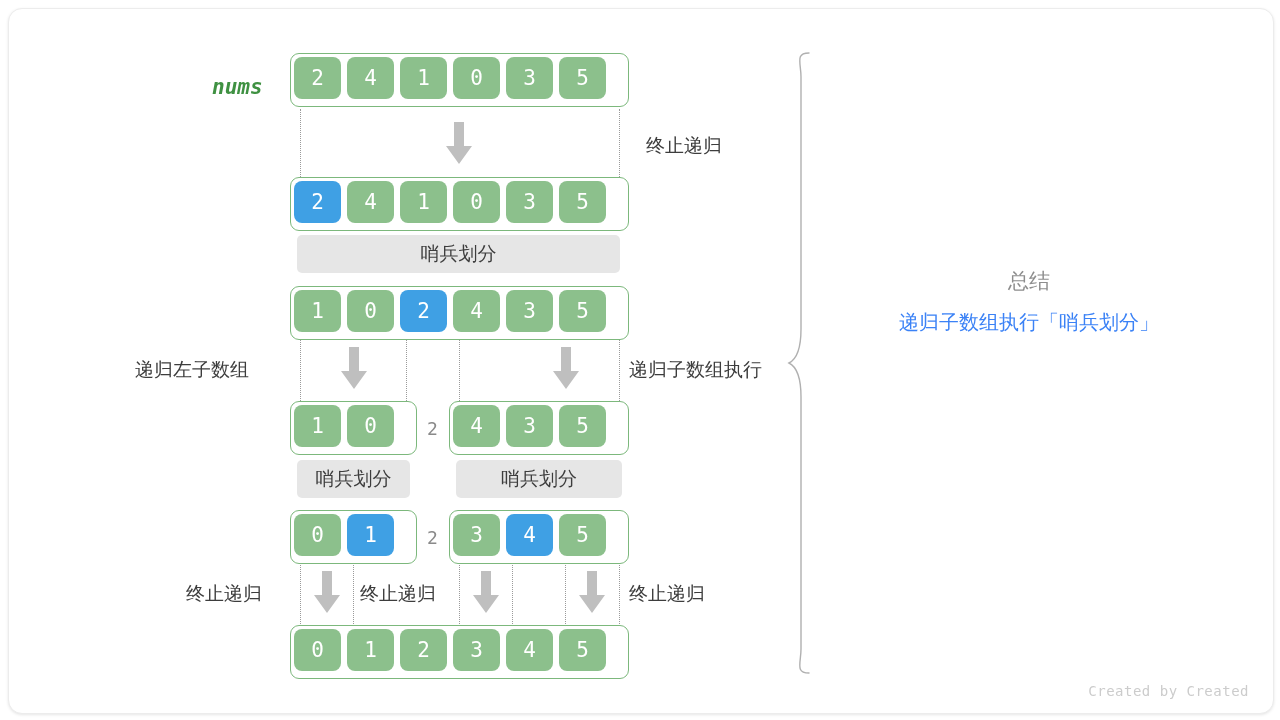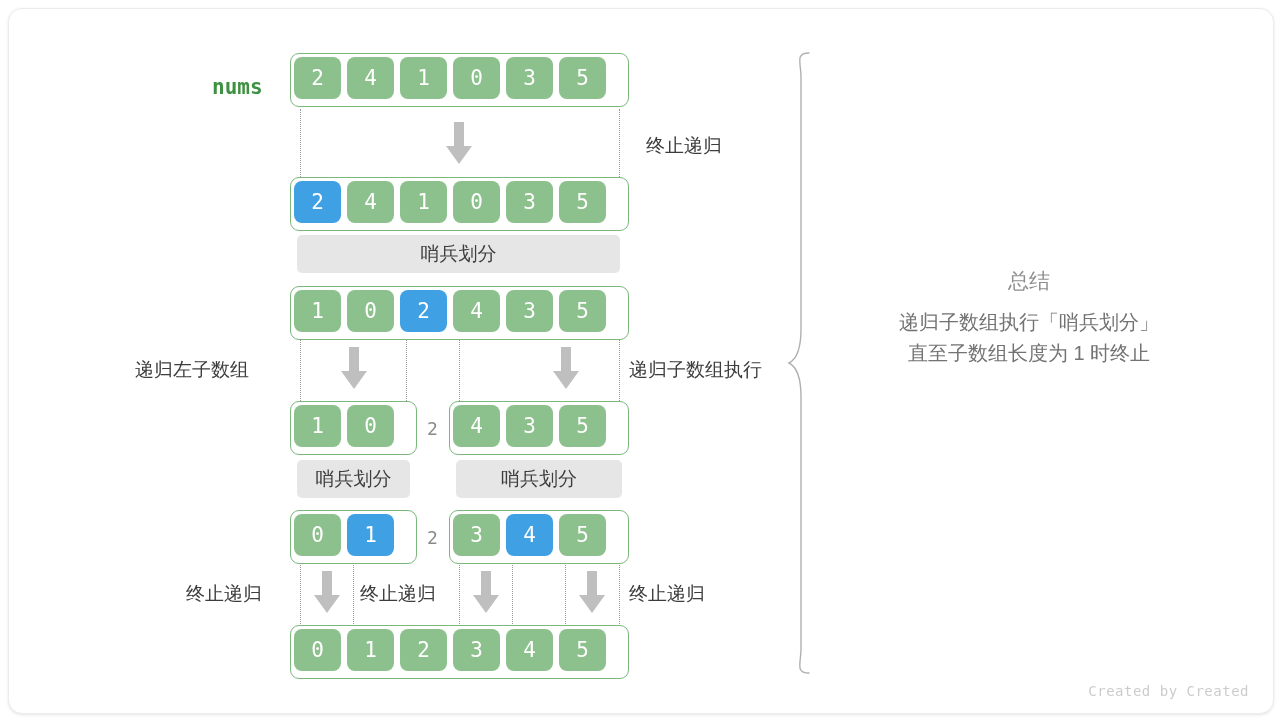--- a/index.html
+++ b/index.html
@@ -46,21 +46,21 @@
   .numslbl{position:absolute;color:#3f9142;font-size:21px;font-weight:bold;
        font-family:"DejaVu Sans Mono","Liberation Mono",monospace;}
   .pivotnum{position:absolute;color:#8a8a8a;font-size:18px;
        font-family:"DejaVu Sans Mono","Liberation Mono",monospace;}
 
   
   #summary{position:absolute;left:820px;top:258px;width:400px;
            text-align:center;color:#9a9a9a;}
   #summary .stitle{font-size:21px;font-weight:normal;color:#8d8d8d;
            margin-bottom:12px;}
-  #summary .sline{font-size:20px;line-height:31px;color:#737373;}
+  #summary .sline{font-size:20px;line-height:31px;color:#3b82f6;}
 
   #credit{position:absolute;right:24px;bottom:14px;color:#cccccc;
           font-size:14px;letter-spacing:0.5px;
           font-family:"DejaVu Sans Mono","Liberation Mono",monospace;}
 
   svg{display:block;overflow:visible;}
 </style>
 </head>
 <body>
 
@@ -75,21 +75,21 @@
     <div class="vdot" style="left:450px;top:326px;height:66px;"></div>
     <div class="vdot" style="left:610px;top:326px;height:66px;"></div>
 
     <div class="vdot" style="left:291px;top:551px;height:66px;"></div>
     <div class="vdot" style="left:344px;top:551px;height:66px;"></div>
     <div class="vdot" style="left:450px;top:551px;height:66px;"></div>
     <div class="vdot" style="left:503px;top:551px;height:66px;"></div>
     <div class="vdot" style="left:556px;top:551px;height:66px;"></div>
     <div class="vdot" style="left:610px;top:551px;height:66px;"></div>
 
-    <div class="numslbl" style="left:203px;top:66px;">nums</div>
+    <div class="numslbl" style="left:203px;top:66px;font-style:italic;">nums</div>
 
     <div class="arr" style="left:281px;top:44px;width:339px;height:54px;">
       <div class="cell g" style="left:3px;top:3px;">2</div>
       <div class="cell g" style="left:56px;top:3px;">4</div>
       <div class="cell g" style="left:109px;top:3px;">1</div>
       <div class="cell g" style="left:162px;top:3px;">0</div>
       <div class="cell g" style="left:215px;top:3px;">3</div>
       <div class="cell g" style="left:268px;top:3px;">5</div>
     </div>
 
@@ -188,19 +188,18 @@
 
     <div style="position:absolute;left:778px;top:42px;">
       <svg width="36" height="624" viewBox="0 0 36 624">
         <path d="M22,2 C8,2 14,12 14,26 L14,278 C14,298 10,308 2,312 C10,316 14,326 14,346 L14,598 C14,612 8,622 22,622" fill="none" stroke="#b0b0b0" stroke-width="1.4" stroke-linecap="round"></path>
       </svg>
     </div>
 
     <div id="summary">
       <div class="stitle">总结</div>
       <div class="sline">递归子数组执行「哨兵划分」</div>
-      <div class="sline">直至子数组长度为 1 时终止</div>
     </div>
 
     <div id="credit">Created by Created</div>
 
   </div>
 </div>
 
 </body></html>

